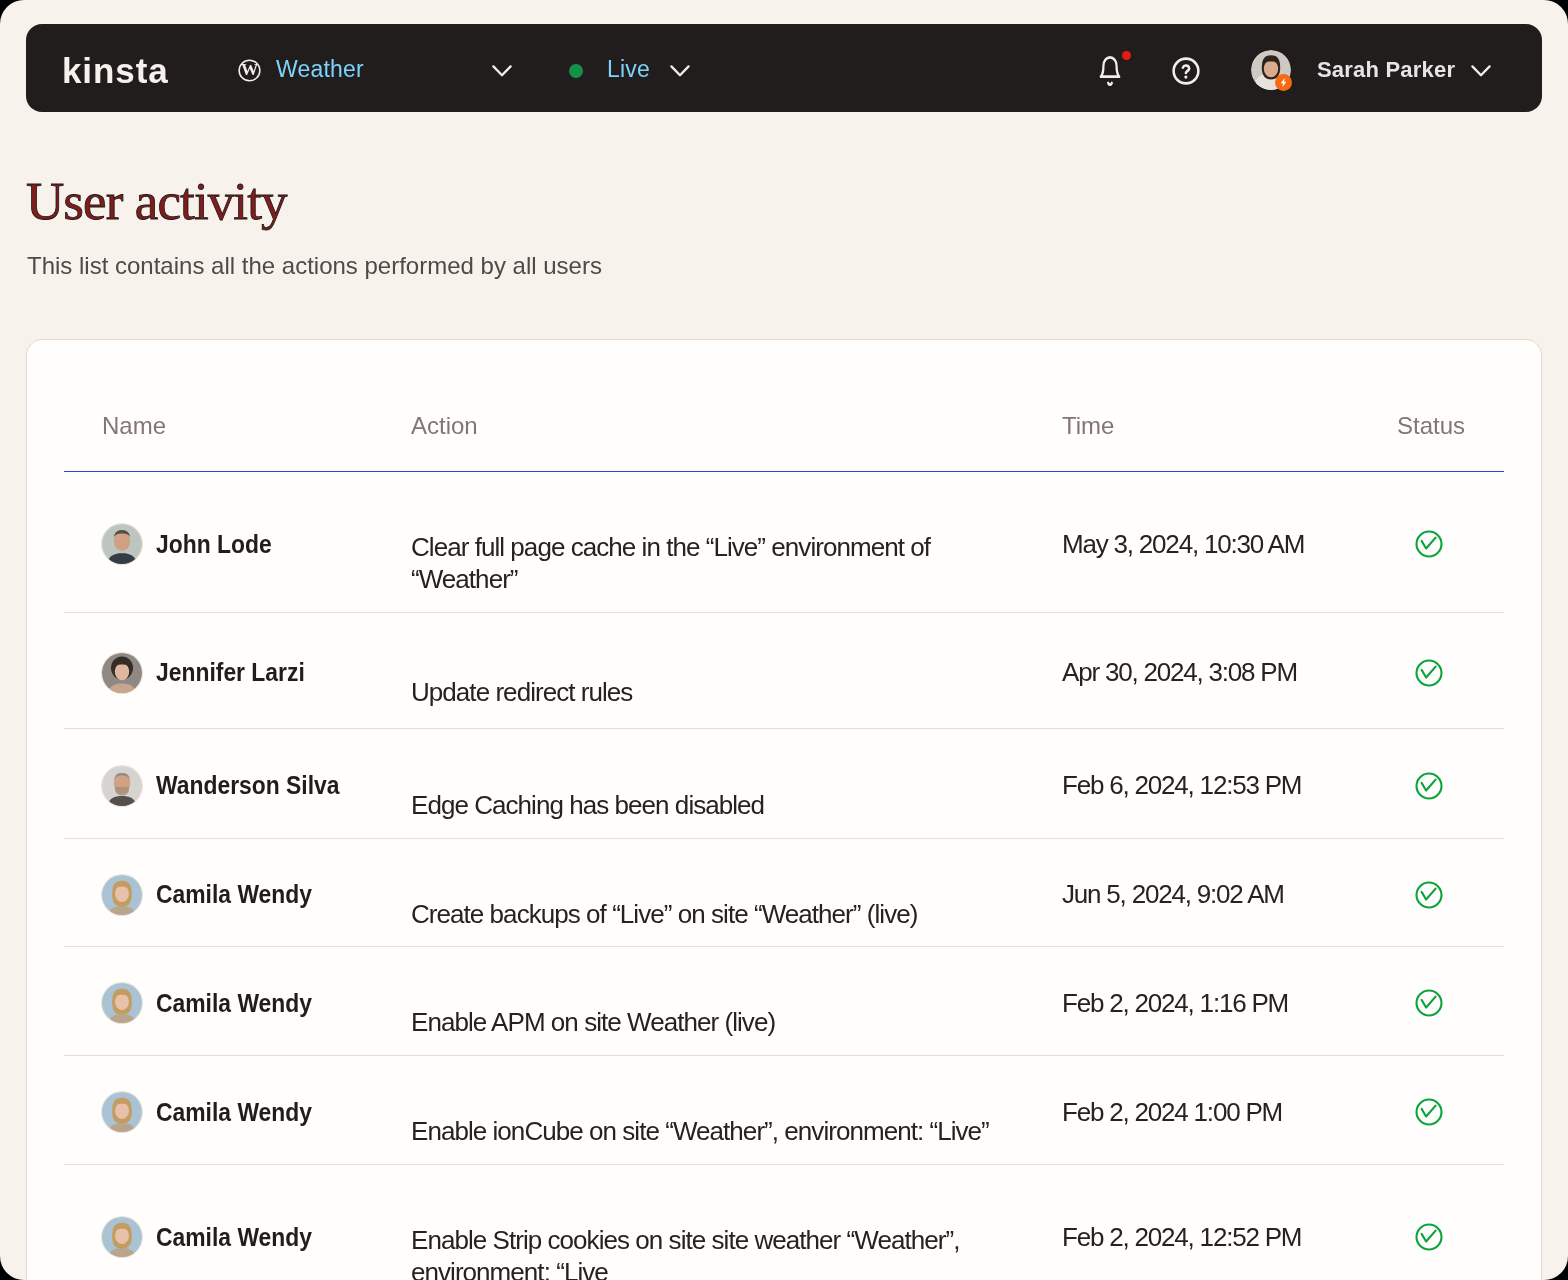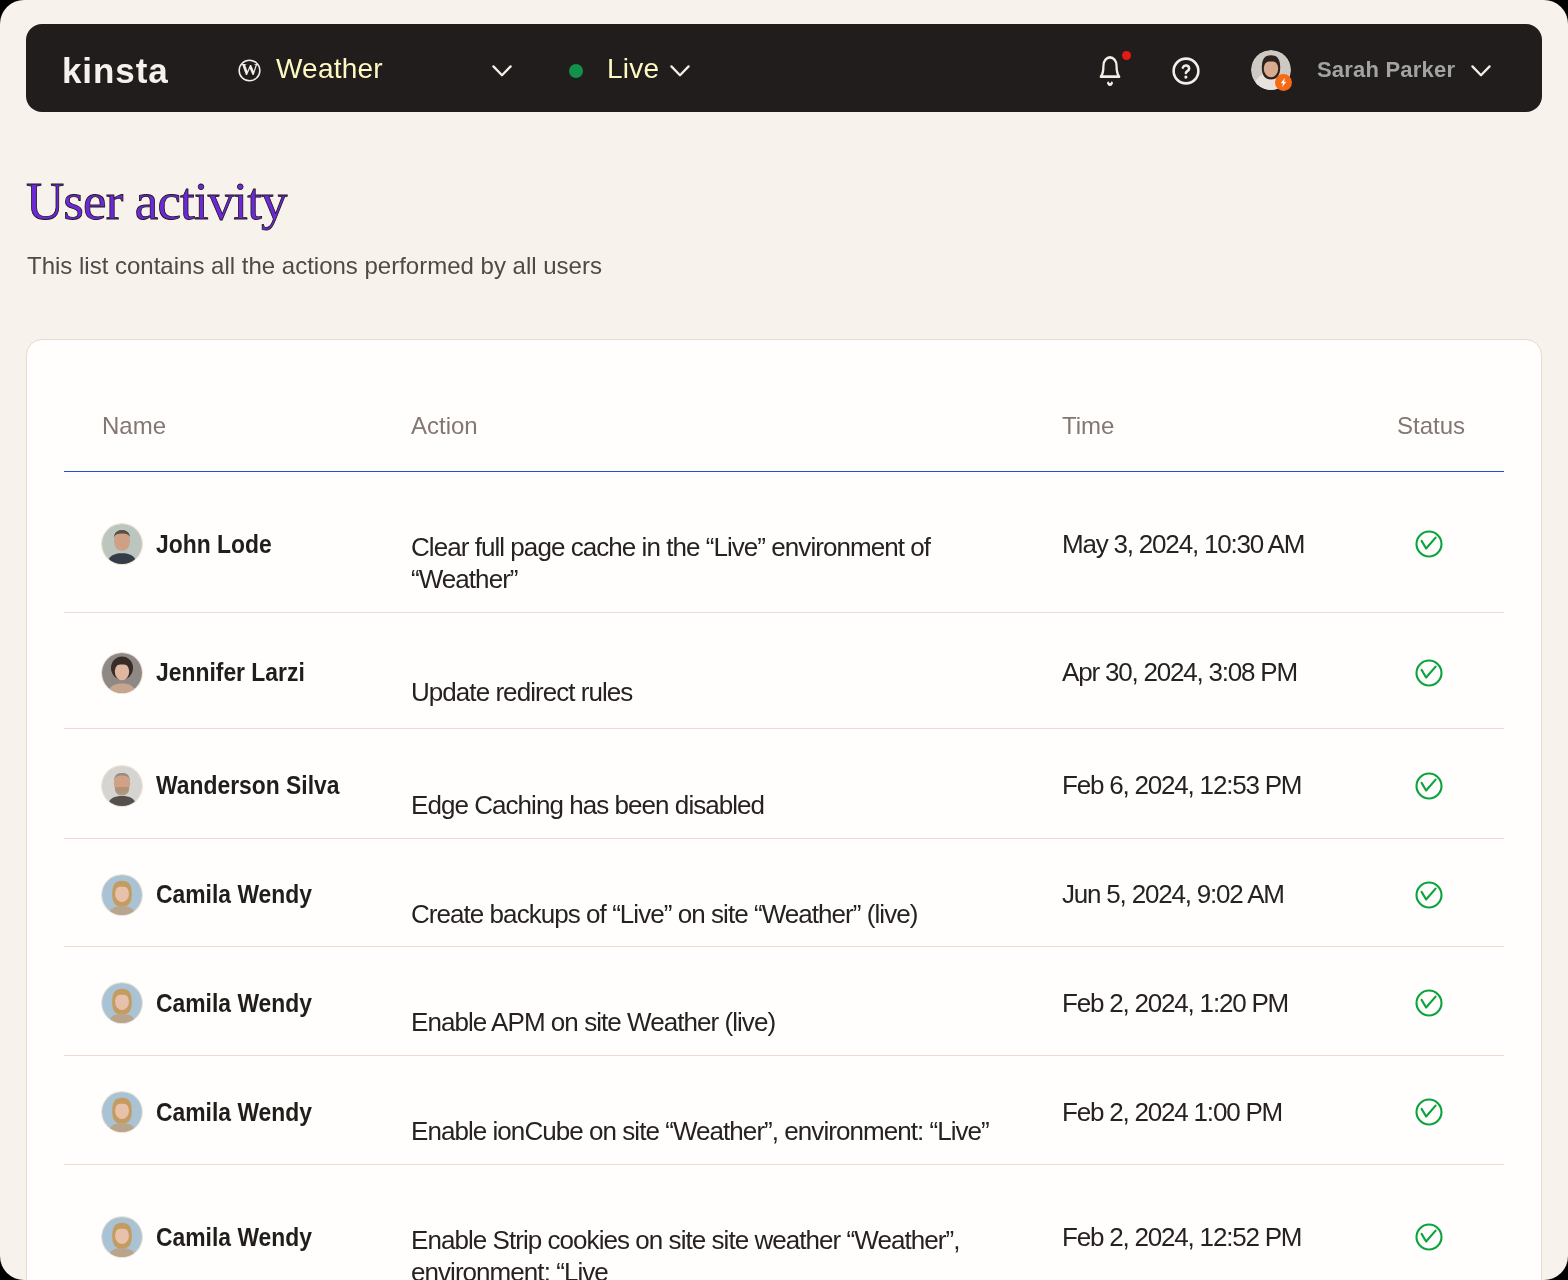--- a/index.html
+++ b/index.html
@@ -12,40 +12,40 @@
   
   .nav {
     position:absolute; left:26px; top:24px; width:1516px; height:88px;
     background:#211d1c; border-radius:16px;
   }
   .nav .logo {
     position:absolute; left:36px; top:30px; height:34px; line-height:34px;
     font-size:35px; font-weight:bold; color:#f6f1ec; letter-spacing:0.9px;
   }
   .wpicon { position:absolute; left:212px; top:35px; }
-  .navtxt { position:absolute; top:33px; height:24px; line-height:24px; font-size:28px; color:#fef9c3; letter-spacing:0.2px; }
+  .navtxt { position:absolute; top:33px; height:24px; line-height:24px; font-size:23px; color:#7dd3fc; letter-spacing:0.2px; }
   .weather { left:250px; }
   .live { left:581px; }
   .chev { position:absolute; top:35px; }
   .chev1 { left:464px; }
   .chev2 { left:642px; }
   .chev3 { left:1443px; }
   .greendot { position:absolute; left:543px; top:40px; width:14px; height:14px; border-radius:50%; background:#12914a; }
   .bell { position:absolute; left:1070px; top:29px; }
   .reddot { position:absolute; left:1096px; top:27px; width:9px; height:9px; border-radius:50%; background:#e31b12; }
   .help { position:absolute; left:1146px; top:33px; }
   .nav-avatar { position:absolute; left:1225px; top:26px; width:40px; height:40px; }
   .nav-avatar svg.face { border-radius:50%; display:block; }
   .badge { position:absolute; left:24px; top:24px; width:17px; height:17px; border-radius:50%; background:#f56a13; display:flex; align-items:center; justify-content:center; }
-  .sarah { left:1291px; font-weight:bold; color:#a3a3a3; font-size:22px; top:34px; }
+  .sarah { left:1291px; font-weight:bold; color:#e5e5e5; font-size:22px; top:34px; }
   
   h1 {
     position:absolute; left:26px; top:172px;
     font-family:"Liberation Serif", serif; font-weight:normal;
-    font-size:53px; line-height:58px; color:#6d28d9; letter-spacing:-0.9px; -webkit-text-stroke:0.8px #191512;
+    font-size:53px; line-height:58px; color:#7f1d1d; letter-spacing:-0.9px; -webkit-text-stroke:0.8px #191512;
   }
   .sub {
     position:absolute; left:27px; top:252px;
     font-size:24px; line-height:28px; color:#4e4a46; letter-spacing:0;
   }
   
   .card {
     position:absolute; left:26px; top:339px; width:1516px; height:1100px;
     background:#fffefc; border:1px solid #ead9cd; border-radius:16px;
   }
@@ -249,21 +249,21 @@
                   <path d="M10.2 19 C10.2 8.8 13.8 5.8 20 5.8 C26.2 5.8 29.8 8.8 29.8 19 C29.8 27 27.6 31.5 20 31.5 C12.4 31.5 10.2 27 10.2 19 Z" fill="#c49c60"></path>
                   <ellipse cx="20" cy="18.5" rx="7" ry="8.6" fill="#e7c1a9"></ellipse>
                   <path d="M12.9 19 C12.9 11 15.4 9.4 20 9.4 C24.6 9.4 27.1 11 27.1 19 C27.1 13.6 25.2 11.8 20 11.8 C14.8 11.8 12.9 13.6 12.9 19 Z" fill="#c49c60"></path>
                   <path d="M6 40 C8 33 13 31 20 31 C27 31 32 33 34 40 Z" fill="#b9a58c"></path>
                 </g>
               </svg>
             </span>
             <span class="name">Camila Wendy</span>
           </div>
         <div class="c2">Enable APM on site Weather (live)</div>
-        <div>Feb 2, 2024, 1:20 PM</div>
+        <div>Feb 2, 2024, 1:16 PM</div>
         <div>
             <svg class="check" width="28" height="28" viewBox="0 0 28 28" fill="none">
               <circle cx="14" cy="14" r="12.5" stroke="#0ba33c" stroke-width="2.1"></circle>
               <path d="M6.6 10.9 L11.1 18.5 L20.6 7.6" stroke="#0ba33c" stroke-width="2.1" stroke-linecap="round" stroke-linejoin="round"></path>
             </svg>
           </div>
       </div>
       <div class="row">
         <div class="c1">
             <span class="avatar">

